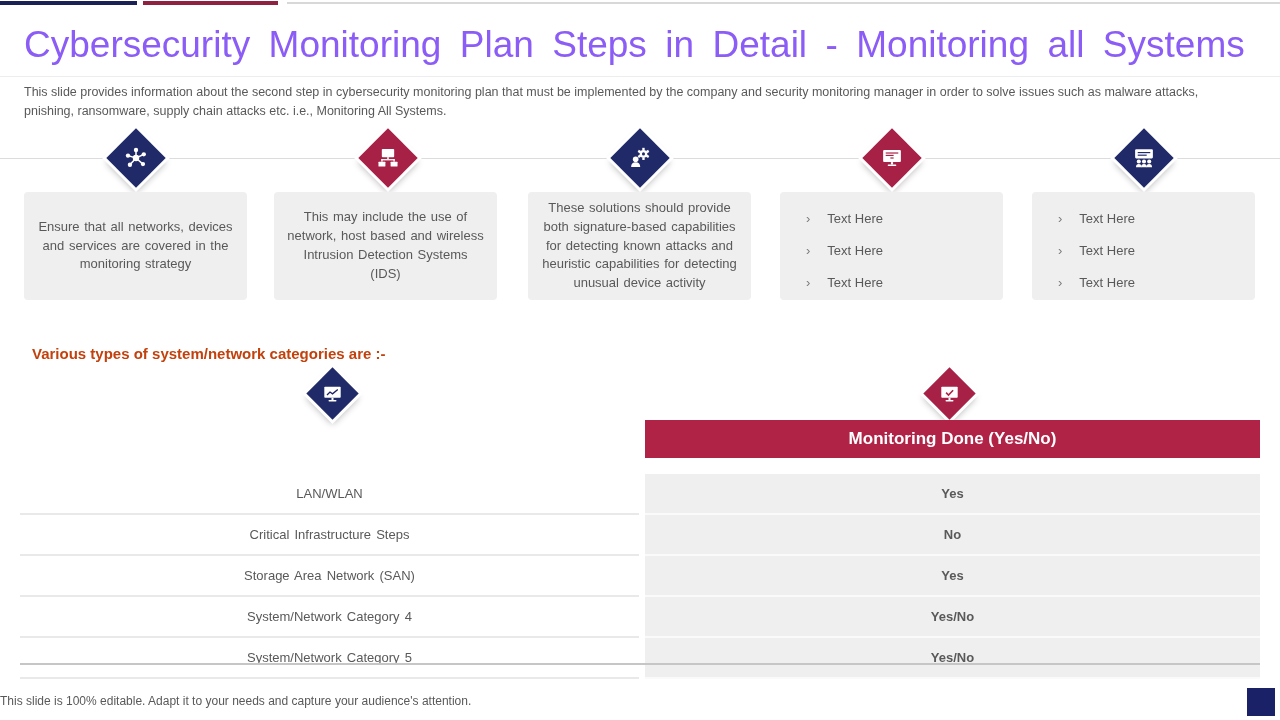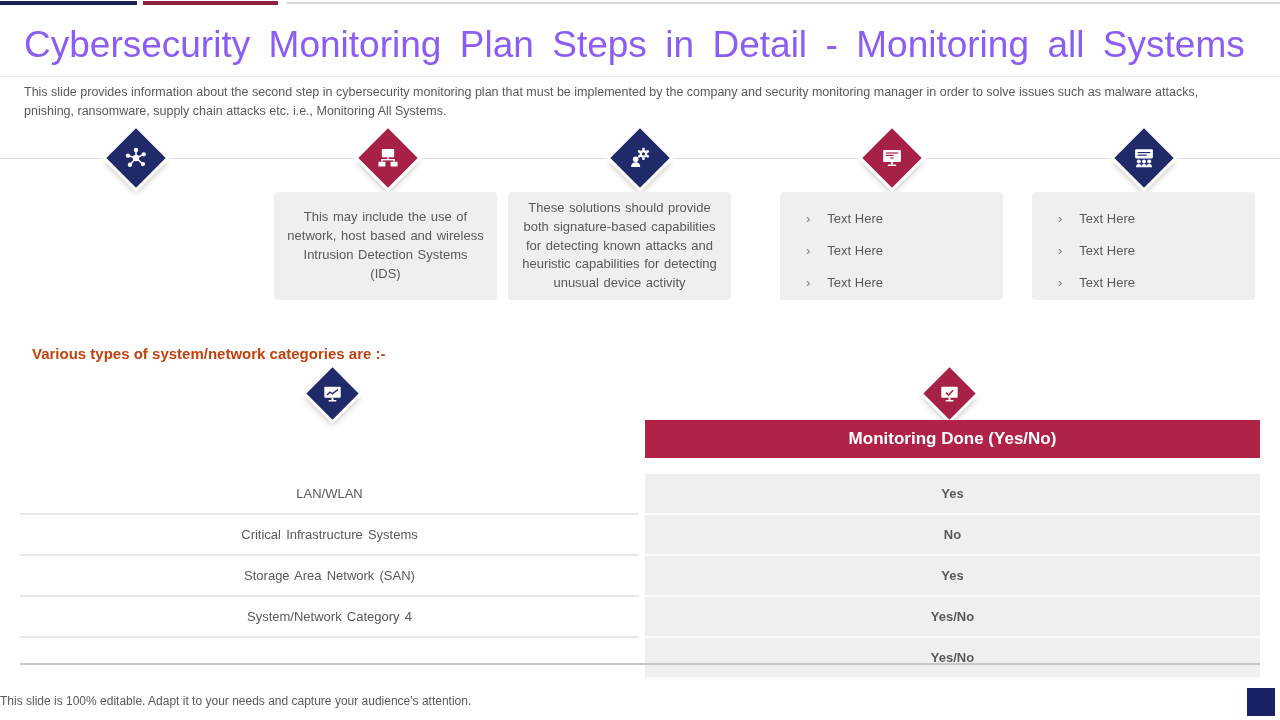--- a/index.html
+++ b/index.html
@@ -147,24 +147,27 @@
         <circle cx="7.2" cy="15.2" r="1.9"></circle>
           <circle cx="12" cy="15.2" r="1.9"></circle>
           <circle cx="16.8" cy="15.2" r="1.9"></circle>
         <path d="M4.6 20.6 q0 -3 2.6 -3 q2.6 0 2.6 3 z"></path>
         <path d="M9.4 20.6 q0 -3 2.6 -3 q2.6 0 2.6 3 z"></path>
         <path d="M14.2 20.6 q0 -3 2.6 -3 q2.6 0 2.6 3 z"></path>
       </g>
     </svg>
   </div>
 
+  <div class="stepbox textbox" style="left:24px;">
+    <span>Ensure that all networks, devices and services are covered in the monitoring strategy</span>
+  </div>
   <div class="stepbox textbox" style="left:274px;">
     <span>This may include the use of network, host based and wireless Intrusion Detection Systems (IDS)</span>
   </div>
-  <div class="stepbox textbox" style="left:508px;align-items:center;">
+  <div class="stepbox textbox" style="left:528px;align-items:center;">
     <span>These solutions should provide both signature-based capabilities for detecting known attacks and heuristic capabilities for detecting unusual device activity</span>
   </div>
   <div class="stepbox bullets" style="left:780px;">
     <div class="bullet">
       <span class="chev">›</span>
       <span>Text Here</span>
     </div>
     <div class="bullet">
       <span class="chev">›</span>
       <span>Text Here</span>
@@ -208,32 +211,33 @@
     </svg>
   </div>
 
   <div class="thead c2">Monitoring Done (Yes/No)</div>
 
   <div class="trow" style="top:458px;">
     <div class="cell-cat">LAN/WLAN</div>
     <div class="cell-val">Yes</div>
   </div>
   <div class="trow" style="top:499px;">
-    <div class="cell-cat">Critical Infrastructure  Systems</div>
+    <div class="cell-cat">Critical Infrastructure  Steps</div>
     <div class="cell-val">No</div>
   </div>
   <div class="trow" style="top:540px;padding-left:32px;">
     <div class="cell-cat">Storage  Area  Network  (SAN)</div>
     <div class="cell-val">Yes</div>
   </div>
   <div class="trow" style="top:581px;">
     <div class="cell-cat">System/Network  Category  4</div>
     <div class="cell-val">Yes/No</div>
   </div>
   <div class="trow" style="top:622px;">
+    <div class="cell-cat">System/Network  Category  5</div>
     <div class="cell-val">Yes/No</div>
   </div>
   <div class="table-bottom"></div>
 
   <div class="footer">This slide is 100% editable. Adapt it to your needs and capture your audience's attention.</div>
   <div class="corner-square"></div>
 
 </div>
 
 </body></html>

